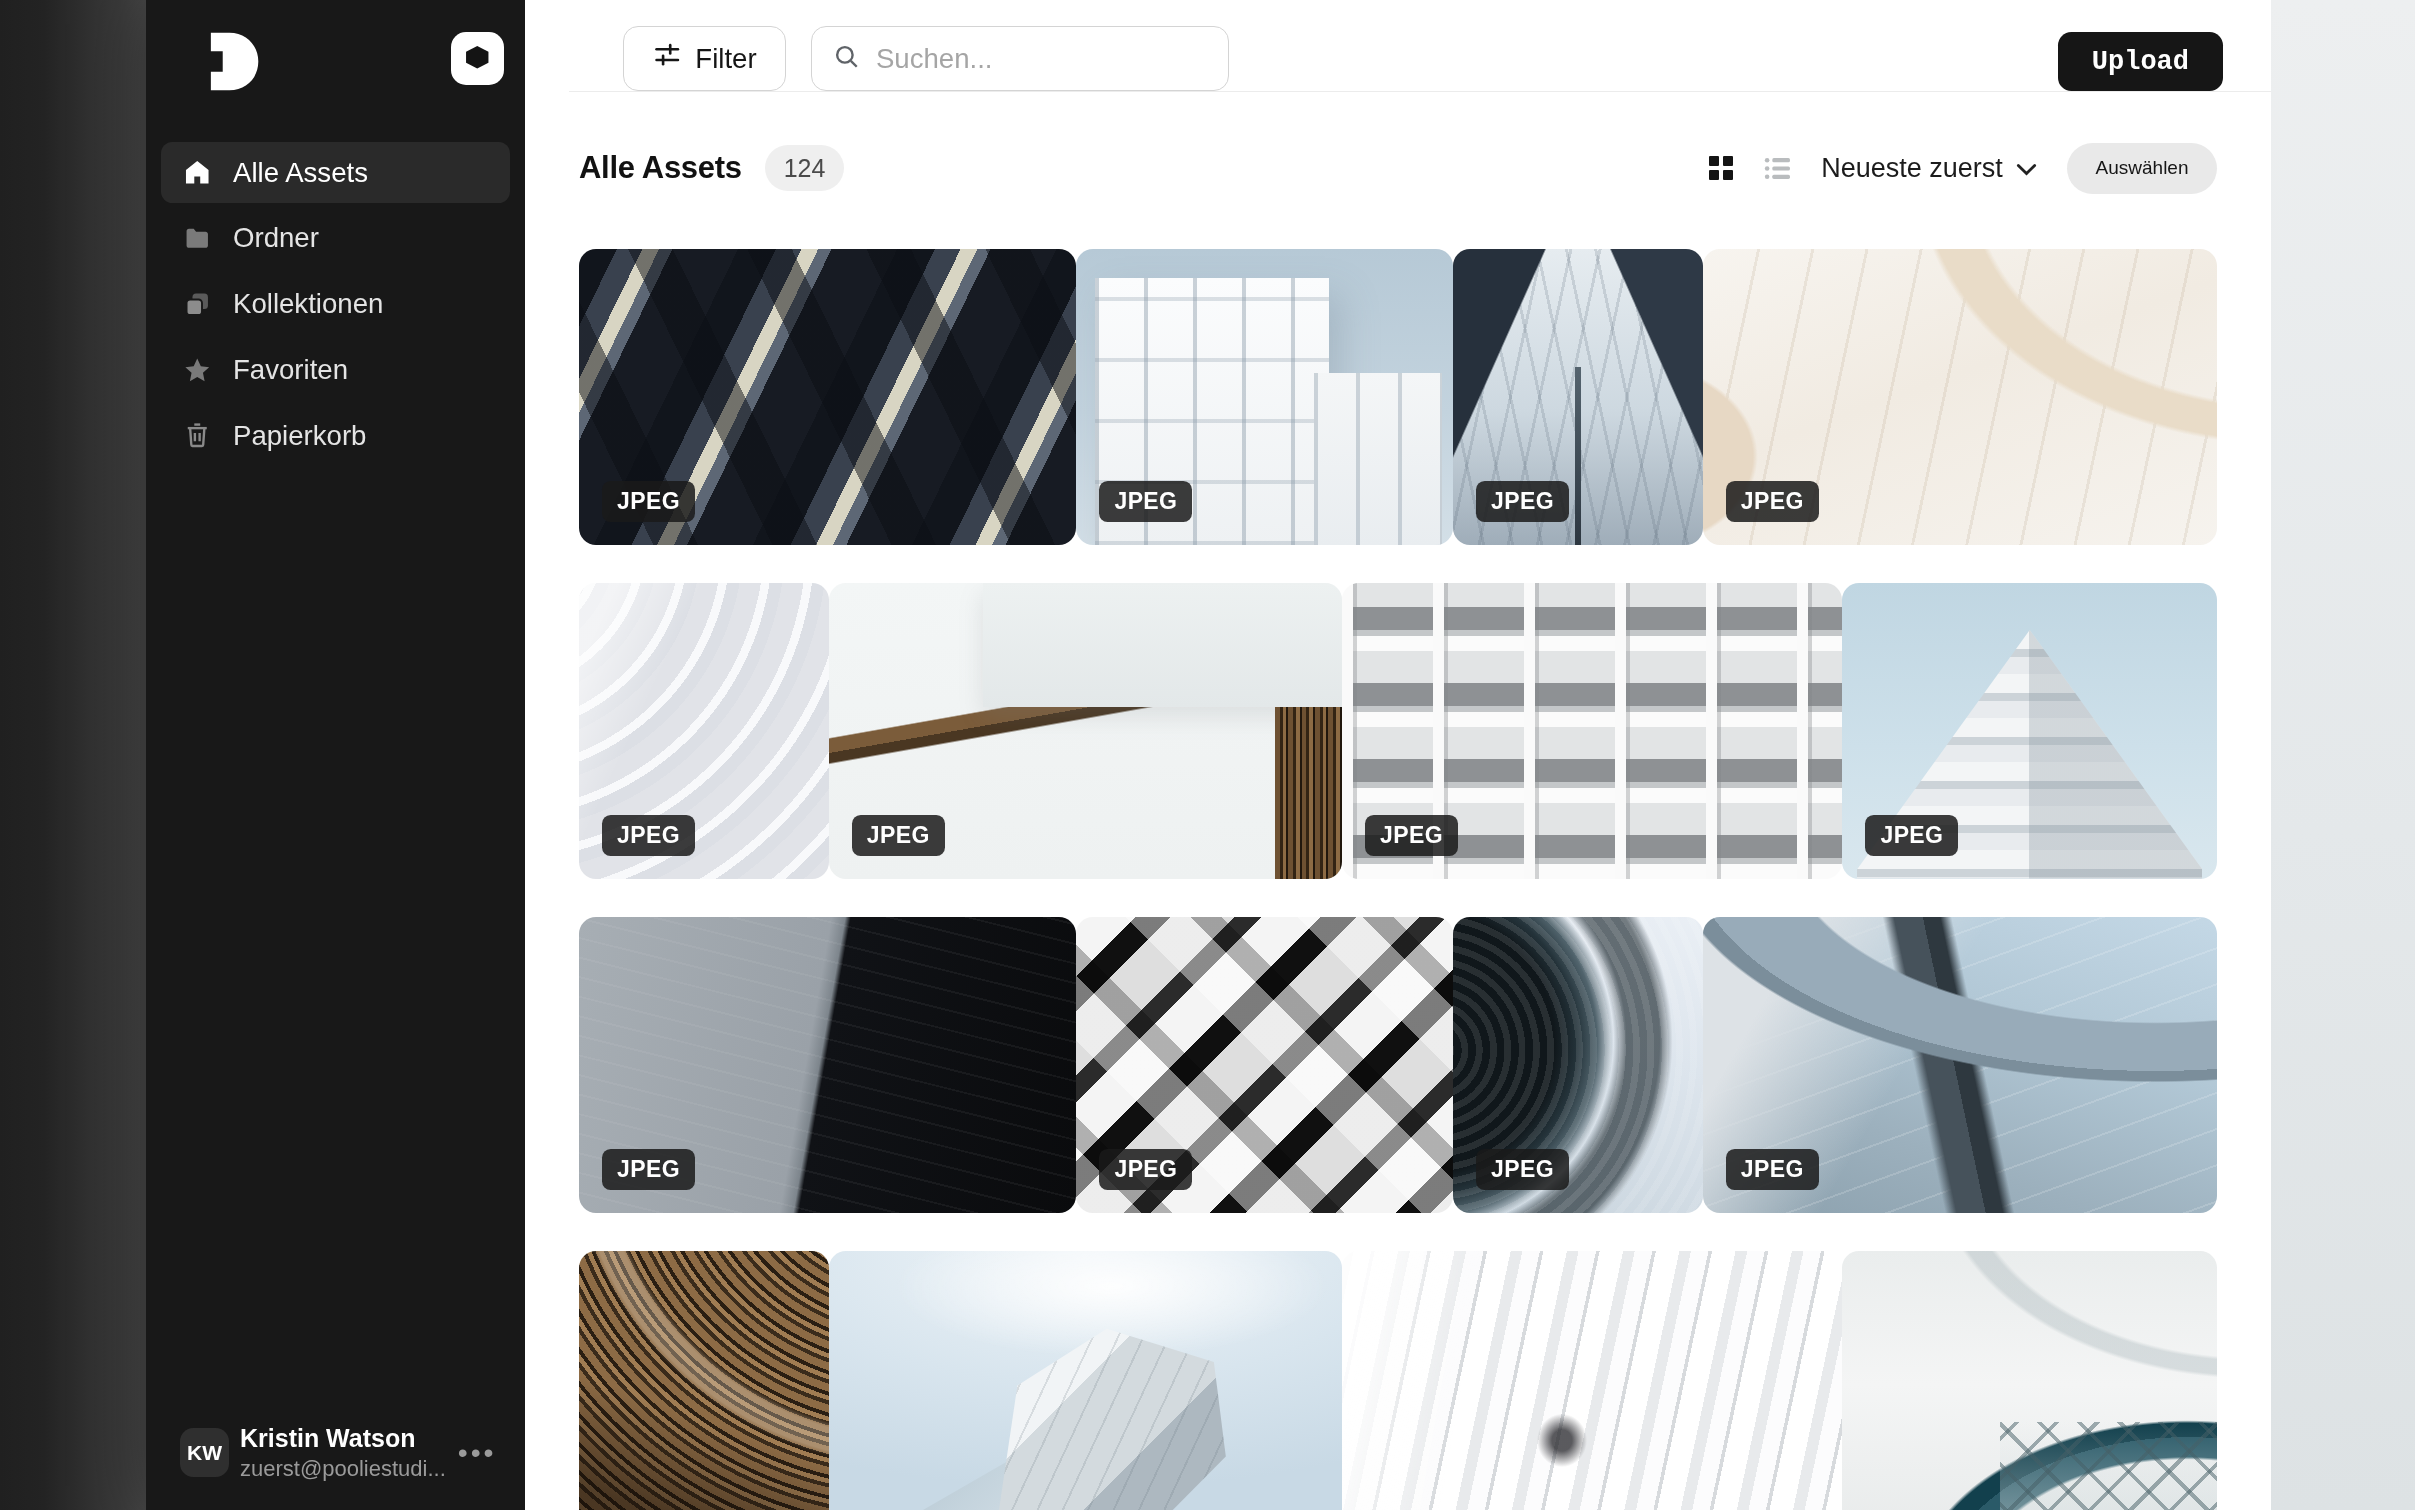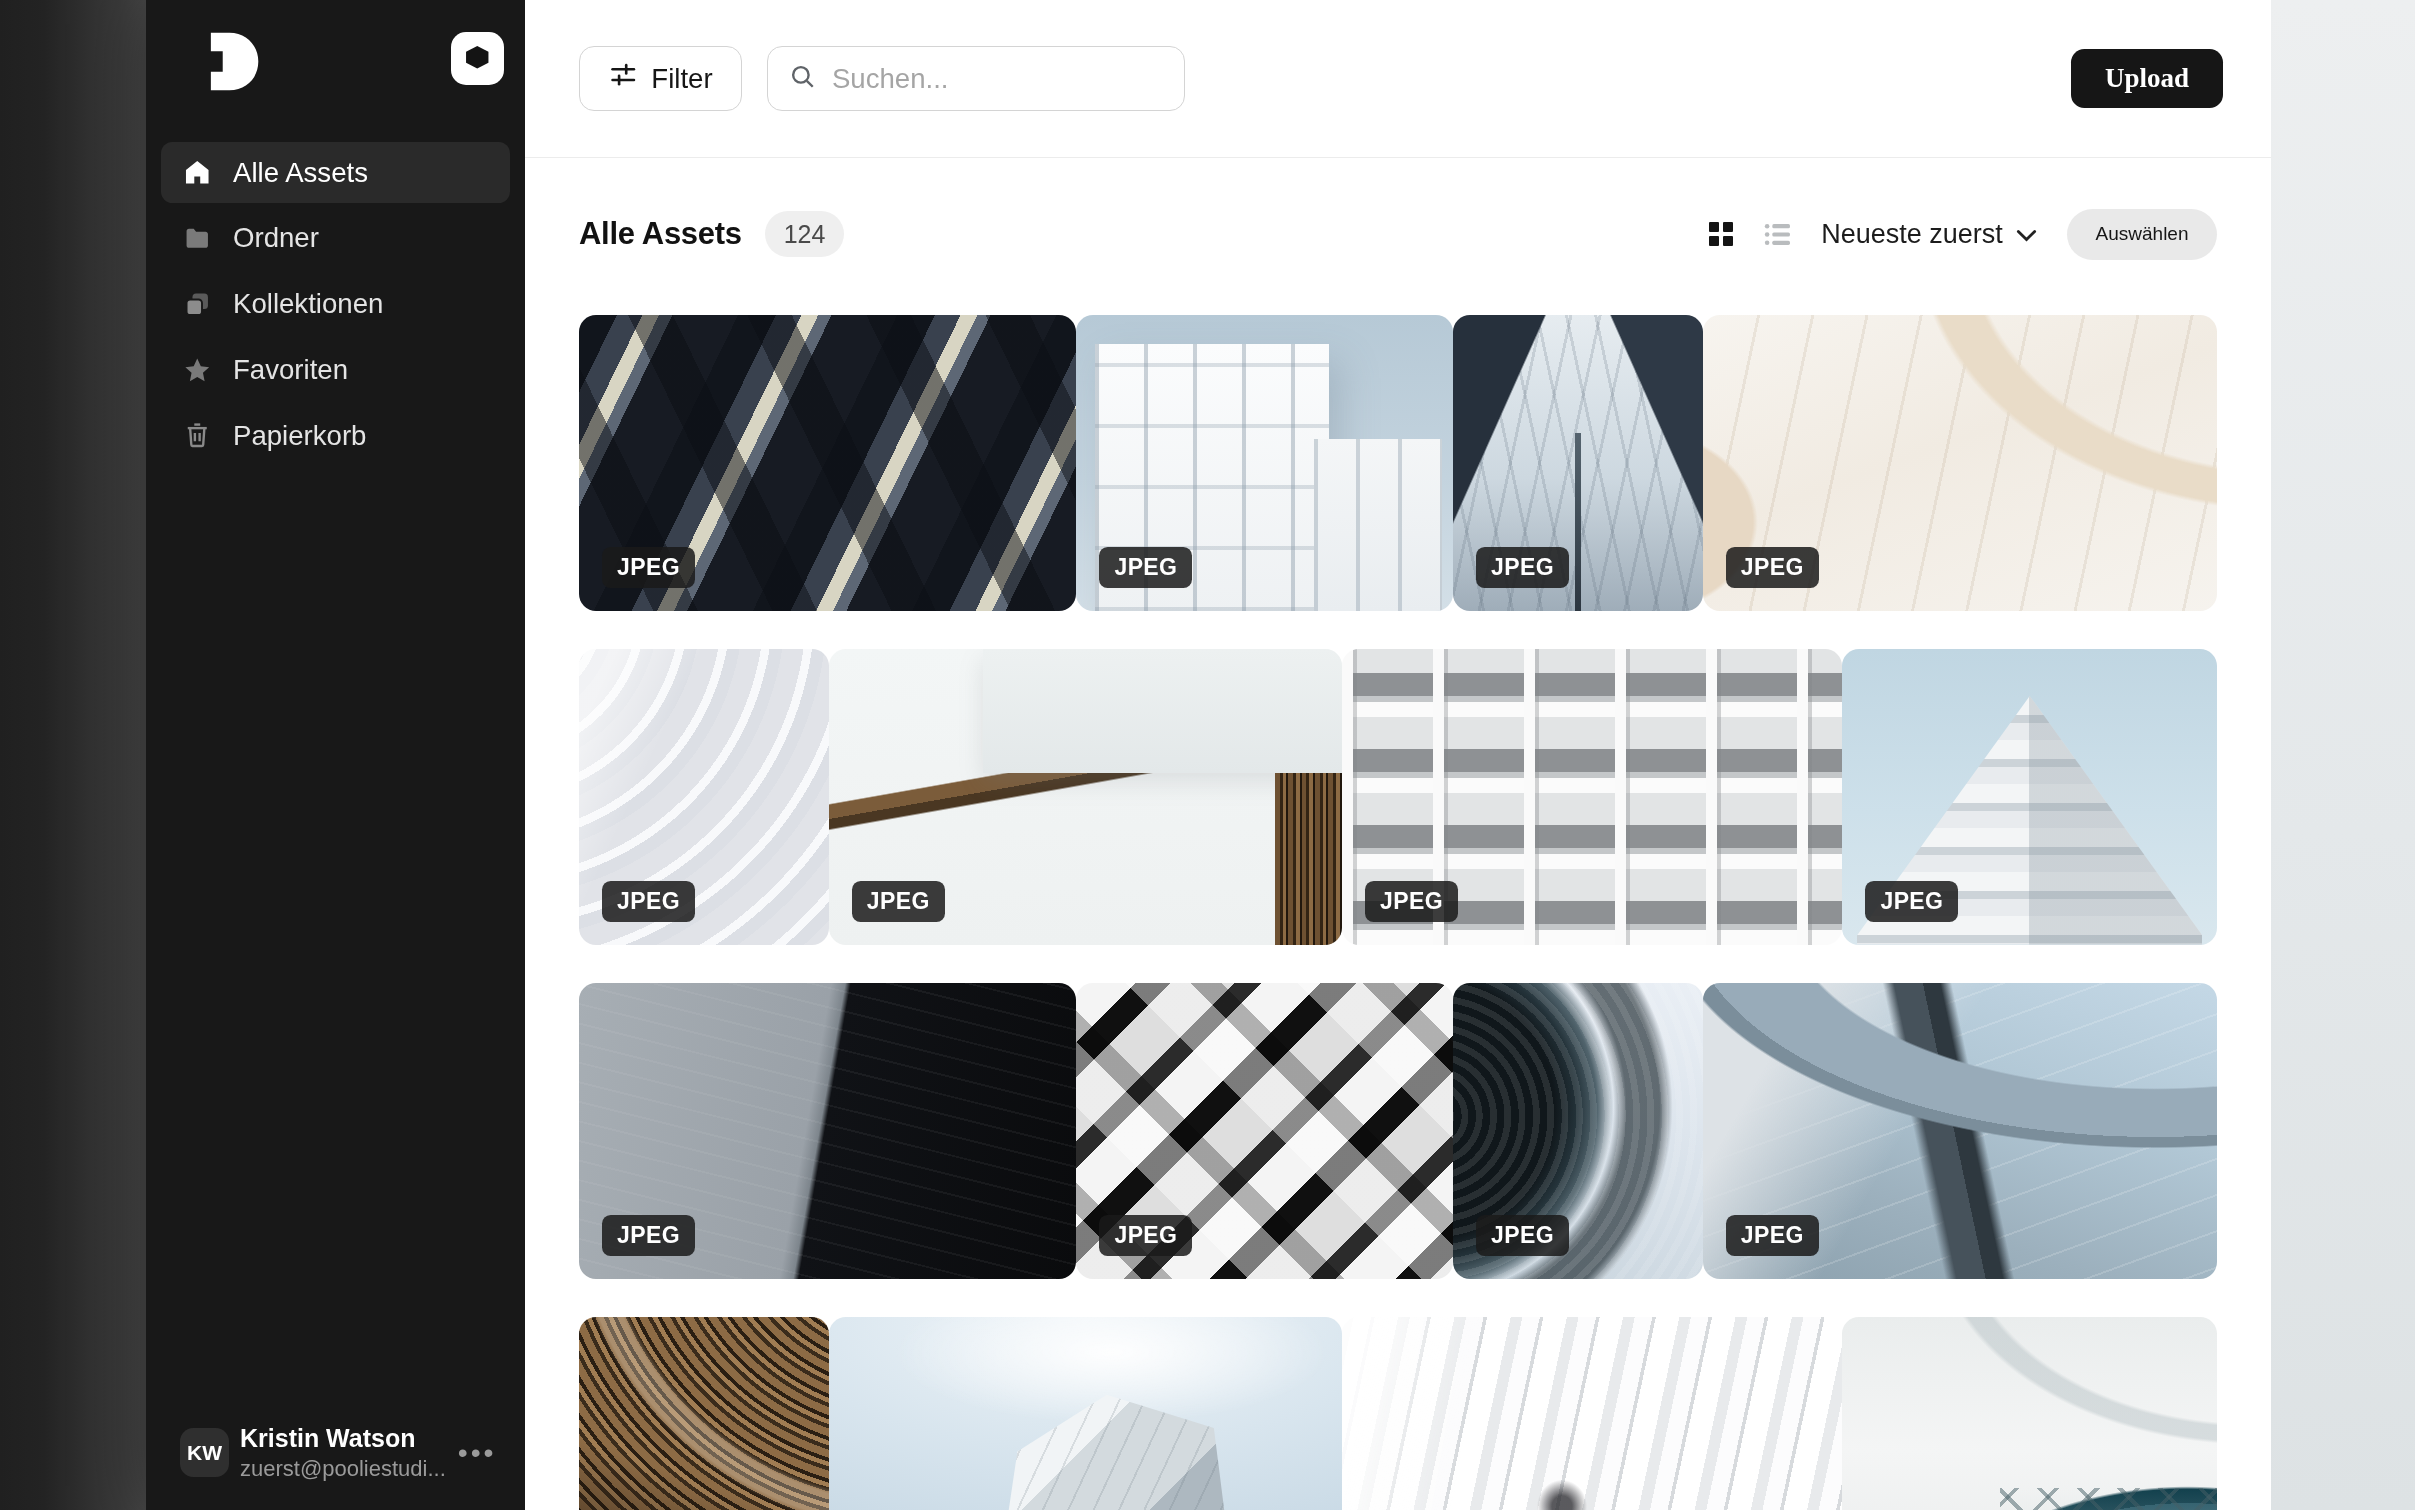--- a/index.html
+++ b/index.html
@@ -20,26 +20,26 @@
   .nav-item.active { background: #2a2a2a; color: #ffffff; }
   .nav-item .nicon { width: 30px; display: flex; justify-content: center; flex-shrink: 0; }
   .side-user { margin-top: auto; display: flex; align-items: center; gap: 11px; padding: 23px 28.5px 28.5px 34px; }
   .avatar { width: 49px; height: 49px; background: #2f2f2f; border-radius: 13.3px; color: #fff; font-size: 21px; font-weight: bold; display: flex; align-items: center; justify-content: center; flex-shrink: 0; }
   .u-name { font-size: 25px; font-weight: bold; color: #fff; }
   .u-email { font-size: 22px; color: #9a9a9a; margin-top: 2.9px; }
   .dots { margin-left: auto; color: #9a9a9a; font-size: 28.5px; letter-spacing: 2.9px; cursor: pointer; }
 
   
   .main { flex: 1; background: #fff; display: flex; flex-direction: column; min-width: 0; }
-  .topbar { height: 158px; display: flex; align-items: center; padding: 0 48px 0 54px; border-bottom: 1.9px solid #ececec; flex-shrink: 0; }
+  .topbar { height: 92px; display: flex; align-items: flex-end; padding: 0 48px 0 54px; border-bottom: 1.9px solid #ececec; flex-shrink: 0; margin-left: 44px; }
   .btn-filter { height: 65px; display: flex; align-items: center; gap: 14.3px; padding: 0 28.5px; border: 1.9px solid #d4d4d4; border-radius: 15px; background: #fff; font-size: 27.6px; color: #161616; cursor: pointer; }
   .search { margin-left: 25px; width: 418px; height: 65px; display: flex; align-items: center; gap: 14.3px; padding: 0 21px; border: 1.9px solid #d4d4d4; border-radius: 15px; }
   .search input { border: none; outline: none; font-size: 27.6px; color: #333; width: 100%; font-family: inherit; background: transparent; }
   .search input::placeholder { color: #a5a5a5; }
-  .btn-upload { margin-left: auto; height: 59px; padding: 12px 34px; background: #161616; color: #fff; border: none; border-radius: 13.3px; font-size: 27px; font-weight: 600; cursor: pointer; font-family: Liberation Serif, serif; }
+  .btn-upload { margin-left: auto; height: 59px; padding: 12px 34px; background: #161616; color: #fff; border: none; border-radius: 13.3px; font-size: 27px; font-weight: 600; cursor: pointer; font-family: Liberation Mono, monospace; }
 
   .content { padding: 51px 54px 0; overflow: hidden; }
   .c-head { display: flex; align-items: center; margin-bottom: 55px; }
   .c-title { font-size: 31px; font-weight: bold; color: #121212; letter-spacing: -0.3px; }
   .c-count { margin-left: 23px; background: #efefef; color: #4a4a4a; font-size: 25px; padding: 8.6px 19px; border-radius: 950px; }
   .c-tools { margin-left: auto; display: flex; align-items: center; gap: 30px; }
   .sort { display: flex; align-items: center; gap: 13.3px; font-size: 27px; color: #1c1c1c; cursor: pointer; }
   .btn-select { background: #e9e9e9; border: none; border-radius: 950px; padding: 14.3px 28.5px; font-size: 19px; color: #161616; cursor: pointer; font-family: inherit; }
   .vicon { cursor: pointer; display: flex; }
 

